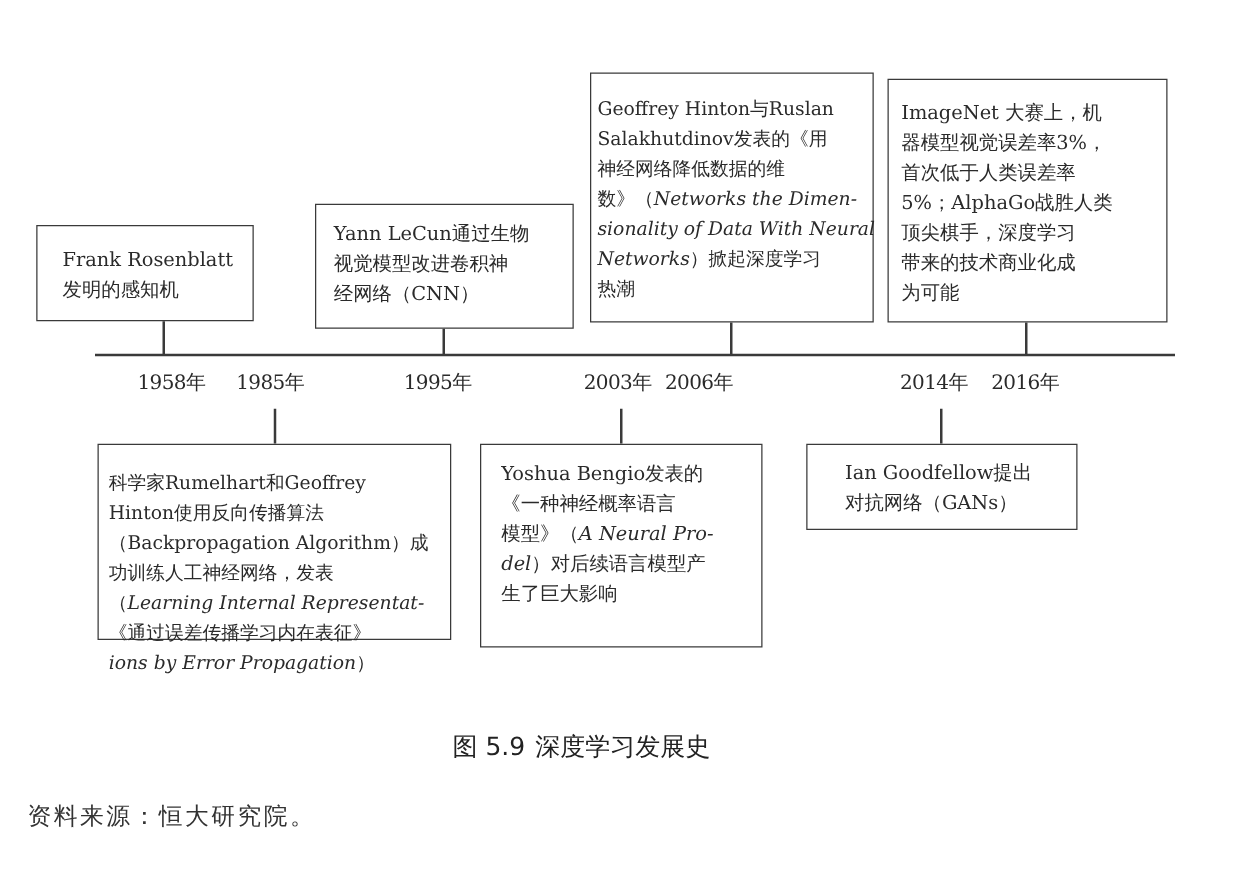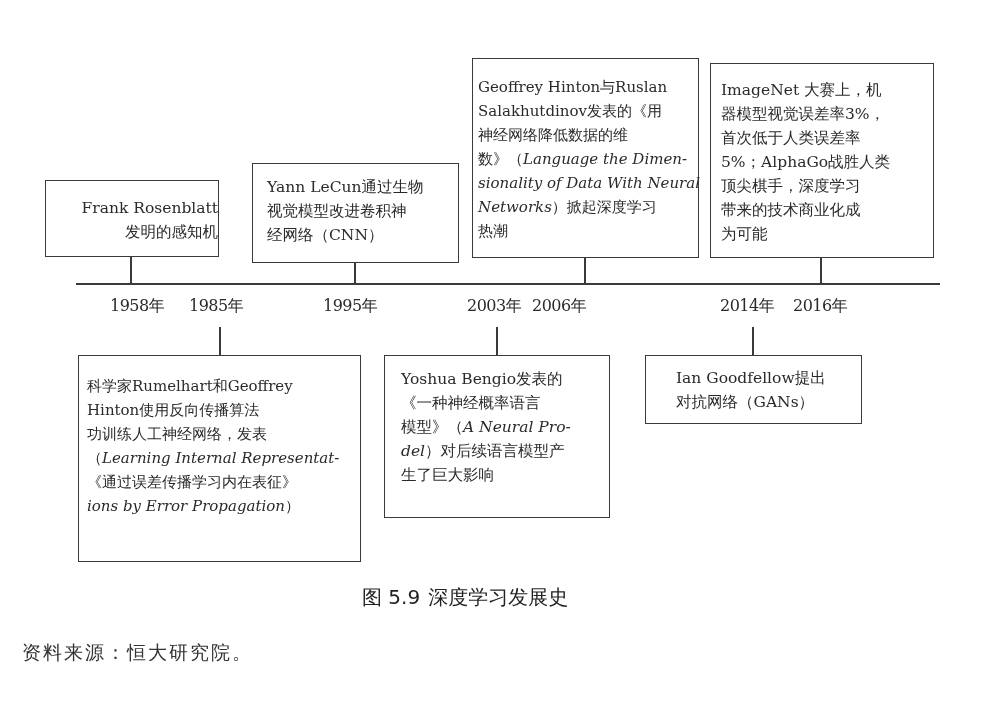--- a/index.html
+++ b/index.html
@@ -33,63 +33,64 @@
 
 <div class="vline" style="left:130px; top:256px; height:28px;"></div>
 <div class="vline" style="left:354px; top:258px; height:26px;"></div>
 <div class="vline" style="left:584px; top:257px; height:27px;"></div>
 <div class="vline" style="left:820px; top:257px; height:27px;"></div>
 
 <div class="vline" style="left:219px; top:327px; height:28px;"></div>
 <div class="vline" style="left:496px; top:327px; height:28px;"></div>
 <div class="vline" style="left:752px; top:327px; height:28px;"></div>
 
-<div class="box" style="left:45px; top:180px; width:174px; height:77px;text-align:right;">
+<div class="box" style="left:29px; top:180px; width:174px; height:77px;">
   <div class="txt" style="left:20px; top:15px;">
     <span>Frank Rosenblatt</span>
     <span>发明的感知机</span>
   </div>
 </div>
 
 <div class="box" style="left:252px; top:163px; width:207px; height:100px;">
   <div class="txt" style="left:14px; top:11px;">
     <span>Yann LeCun通过生物</span>
     <span>视觉模型改进卷积神</span>
     <span>经网络（CNN）</span>
   </div>
 </div>
 
 <div class="box" style="left:472px; top:58px; width:227px; height:200px;">
   <div class="txt" style="left:5px; top:16px; font-size:15px;">
     <span>Geoffrey Hinton与Ruslan</span>
     <span>Salakhutdinov发表的《用</span>
     <span>神经网络降低数据的维</span>
-    <span><b style="font-weight:normal;">数》（</b><i>Language the Dimen-</i></span>
+    <span><b style="font-weight:normal;">数》（</b><i>Networks the Dimen-</i></span>
     <span><i>sionality of Data With Neural</i></span>
     <span><i>Networks</i><b style="font-weight:normal;">）掀起深度学习</b></span>
     <span>热潮</span>
   </div>
 </div>
 
 <div class="box" style="left:710px; top:63px; width:224px; height:195px;">
   <div class="txt" style="left:10px; top:14px;">
     <span>ImageNet 大赛上，机</span>
     <span>器模型视觉误差率3%，</span>
     <span>首次低于人类误差率</span>
     <span>5%；AlphaGo战胜人类</span>
     <span>顶尖棋手，深度学习</span>
     <span>带来的技术商业化成</span>
     <span>为可能</span>
   </div>
 </div>
 
-<div class="box" style="left:78px; top:355px; width:283px; height:207px;text-decoration:underline;">
+<div class="box" style="left:78px; top:355px; width:283px; height:157px;text-decoration:underline;">
   <div class="txt" style="left:8px; top:18px; font-size:15px;">
     <span>科学家Rumelhart和Geoffrey</span>
     <span>Hinton使用反向传播算法</span>
+    <span>（Backpropagation Algorithm）成</span>
     <span>功训练人工神经网络，发表</span>
     <span><b style="font-weight:normal;">（</b><i>Learning Internal Representat-</i></span>
     <span>《通过误差传播学习内在表征》</span>
     <span><i>ions by Error Propagation</i><b style="font-weight:normal;">）</b></span>
   </div>
 </div>
 
 <div class="box" style="left:384px; top:355px; width:226px; height:163px;padding-left:37px;">
   <div class="txt" style="left:16px; top:11px;">
     <span>Yoshua Bengio发表的</span>

